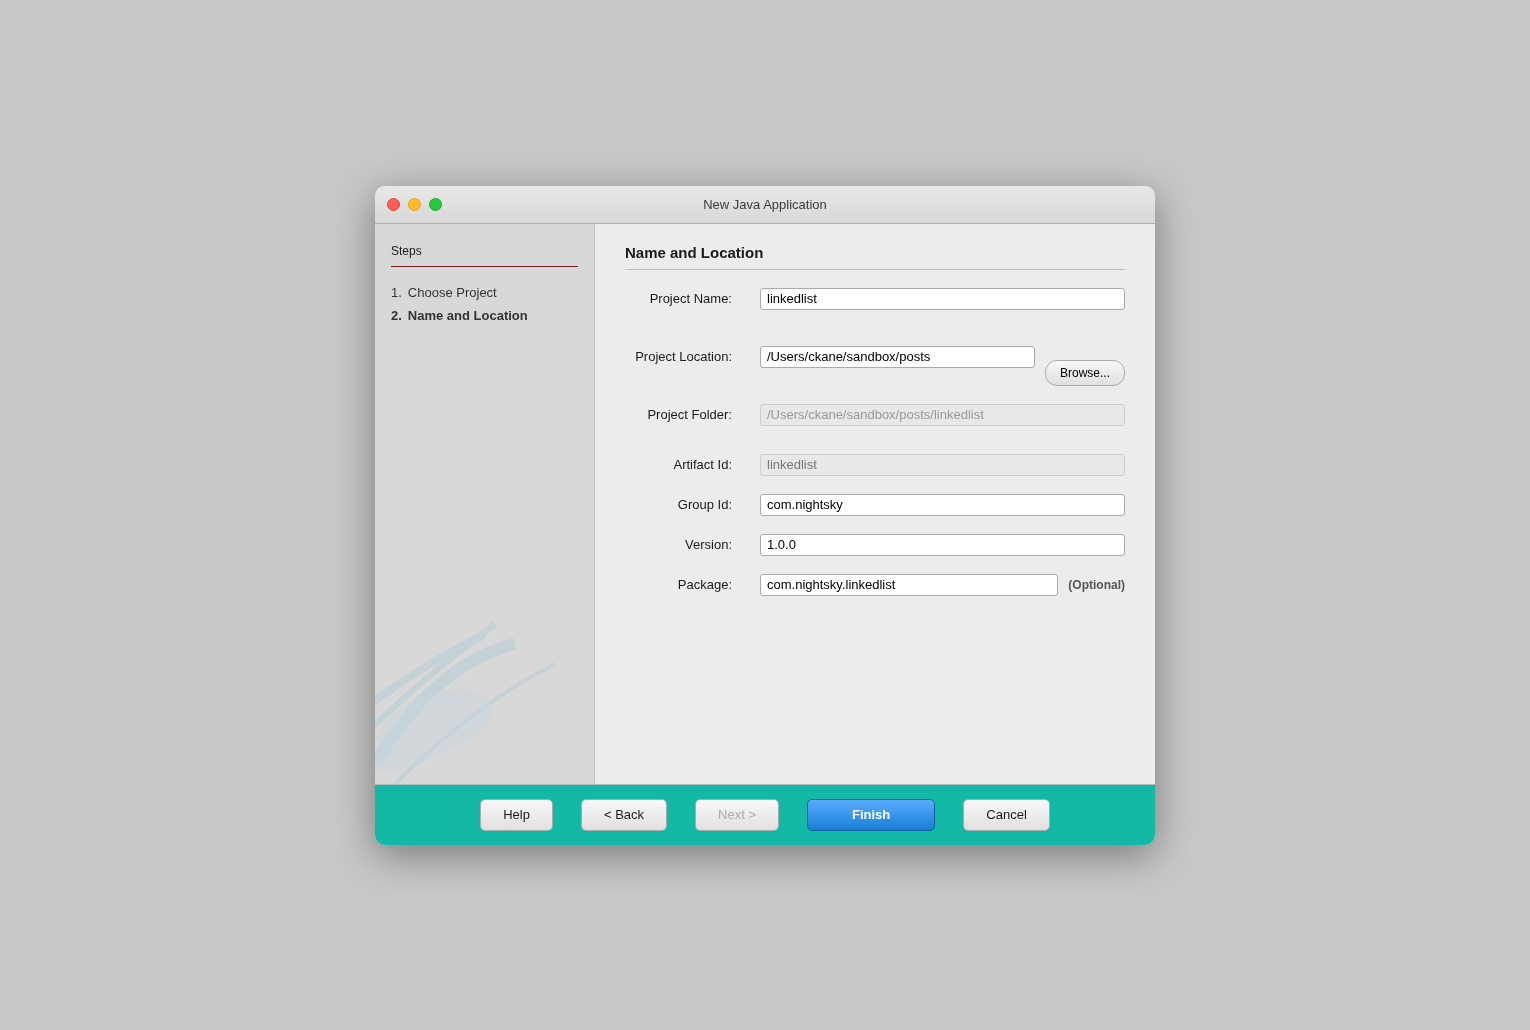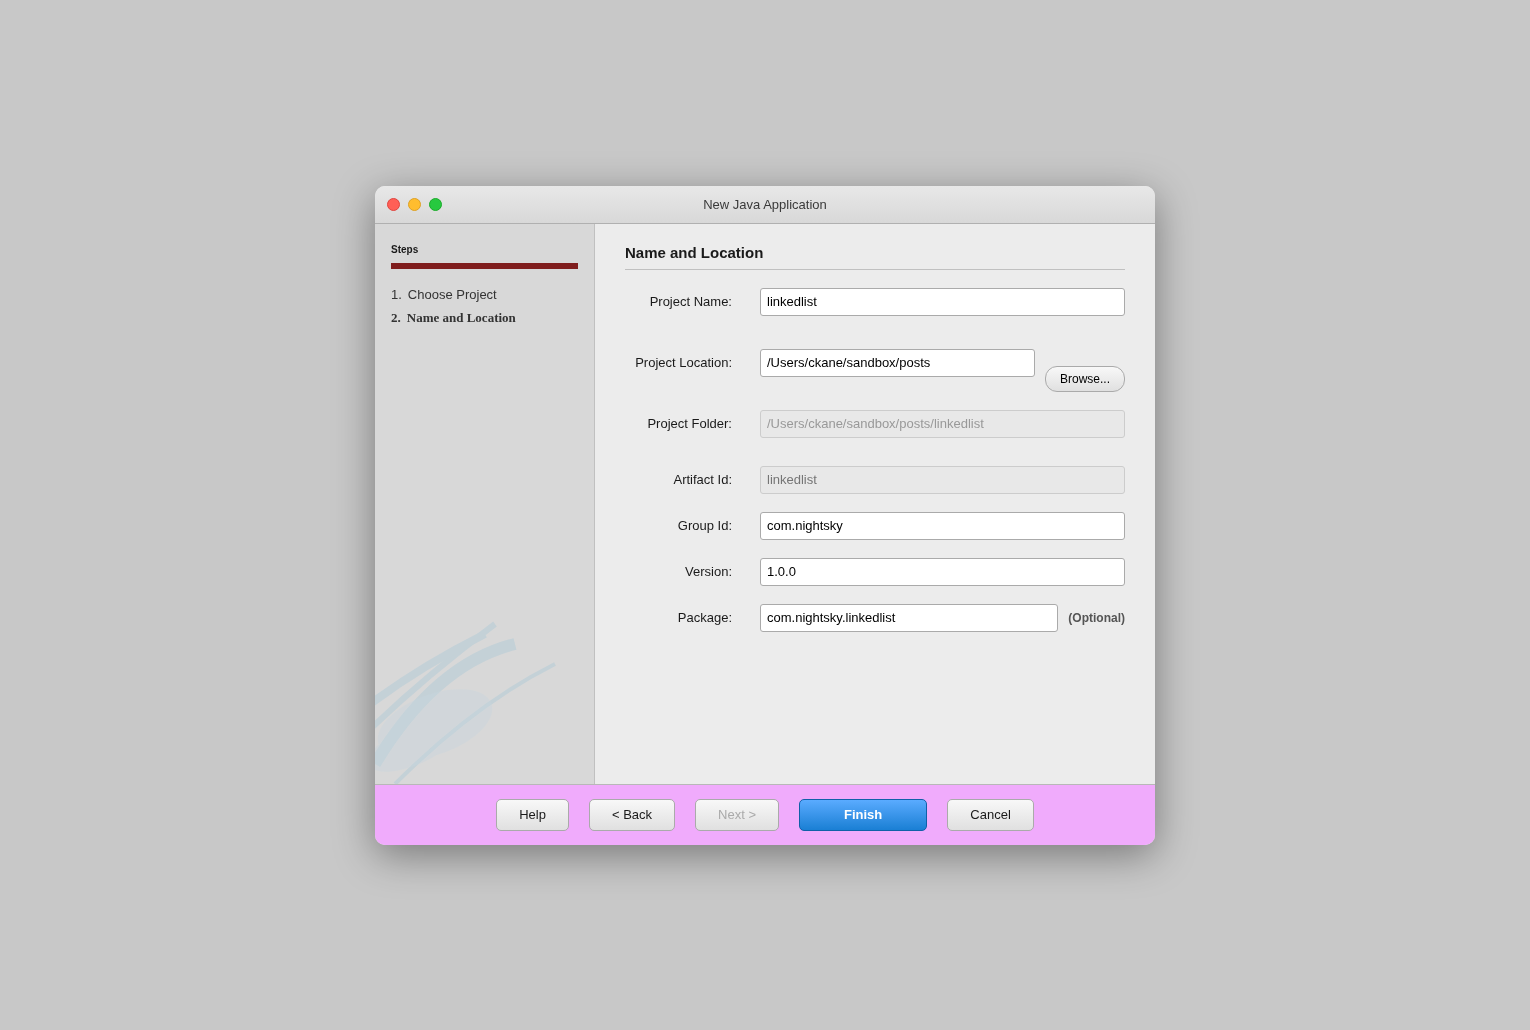--- a/index.html
+++ b/index.html
@@ -74,41 +74,40 @@
       width: 220px;
       background: #d8d8d8;
       border-right: 1px solid #c0c0c0;
       padding: 20px 16px;
       position: relative;
       overflow: hidden;
       min-height: 560px;
     }
 
     .sidebar-title {
-      font-size: 10px;
-      font-weight: 700;
+      font-size: 12px;
+      font-weight: 400;
       margin-bottom: 14px;
       padding-bottom: 8px;
-      border-bottom: 6px solid #7f1d1d;
+      border-bottom: 1px solid #7f1d1d;
     }
 
     .steps-list {
       list-style: none;
       padding: 0;
     }
 
     .steps-list li {
       padding: 4px 0;
       font-size: 13px;
       color: #333;
     }
 
     .steps-list li.active {
       font-weight: 700;
-      font-family: Liberation Serif, serif;
     }
 
     .step-number {
       margin-right: 6px;
     }
 
     .sidebar-watermark {
       position: absolute;
       bottom: 0;
       left: -20px;
@@ -141,21 +140,21 @@
       width: 135px;
       text-align: right;
       padding-right: 28px;
       font-size: 13px;
       color: #1a1a1a;
       flex-shrink: 0;
     }
 
     .form-input {
       flex: 1;
-      height: 28px;
+      height: 22px;
       border: 1px solid #aaa;
       border-radius: 3px;
       padding: 0 6px;
       font-size: 13px;
       background: #fff;
       outline: none;
     }
 
     .form-input.disabled-input {
       background: #e8e8e8;
@@ -182,27 +181,27 @@
       color: #555;
       white-space: nowrap;
       font-weight: bold;
     }
 
     .spacer-row {
       height: 10px;
     }
 
     .footer {
-      background: #f0abfc;
+      background: #14b8a6;
       border-top: 1px solid #b8b8b8;
       padding: 14px 20px;
       display: flex;
       justify-content: center;
       align-items: center;
-      gap: 20px;
+      gap: 28px;
     }
 
     .footer-btn {
       padding: 5px 22px;
       height: 32px;
       border-radius: 5px;
       font-size: 13px;
       cursor: pointer;
       border: 1px solid #aaa;
       background: linear-gradient(to bottom, #f8f8f8, #e0e0e0);

